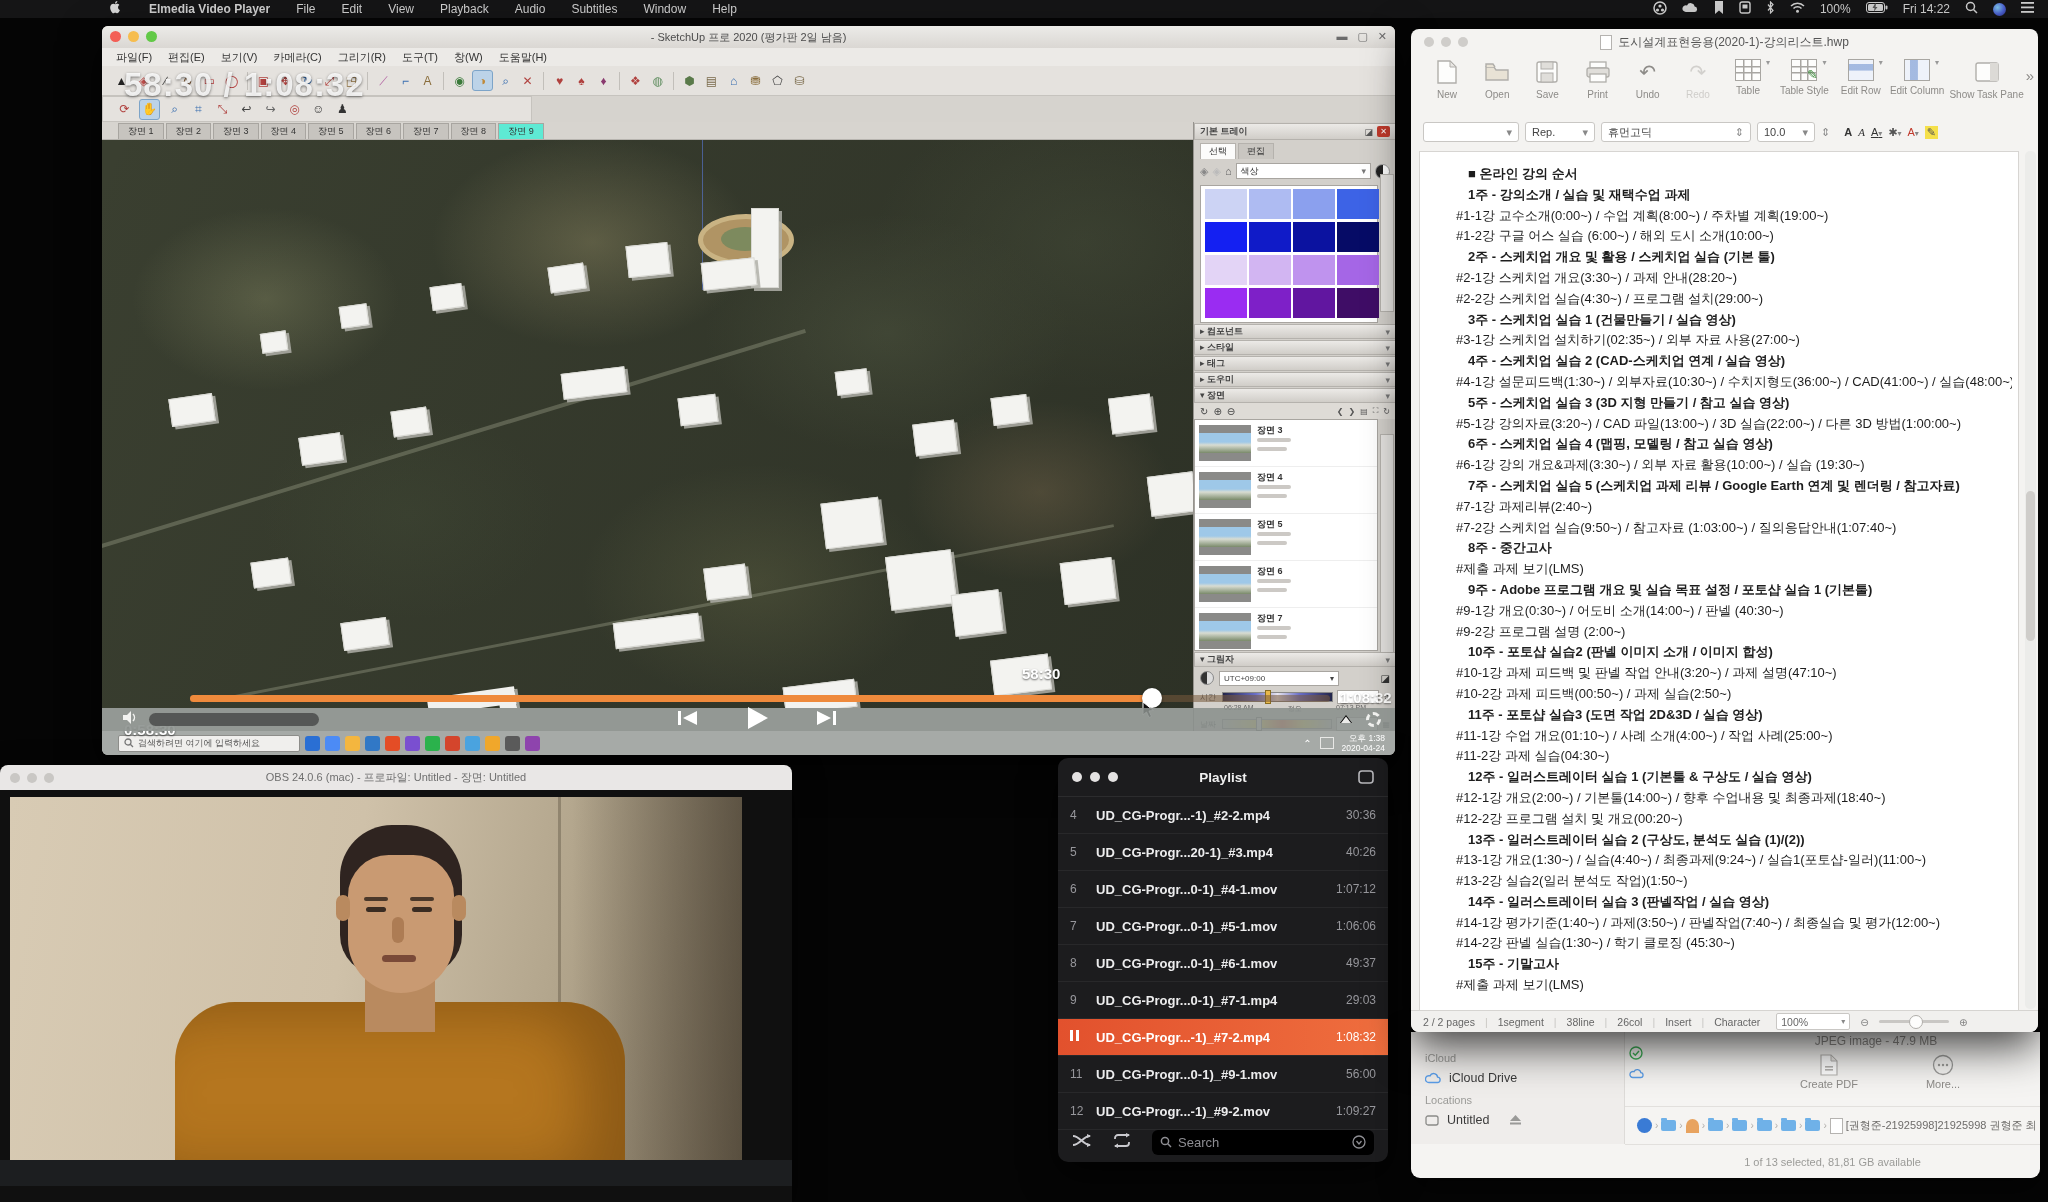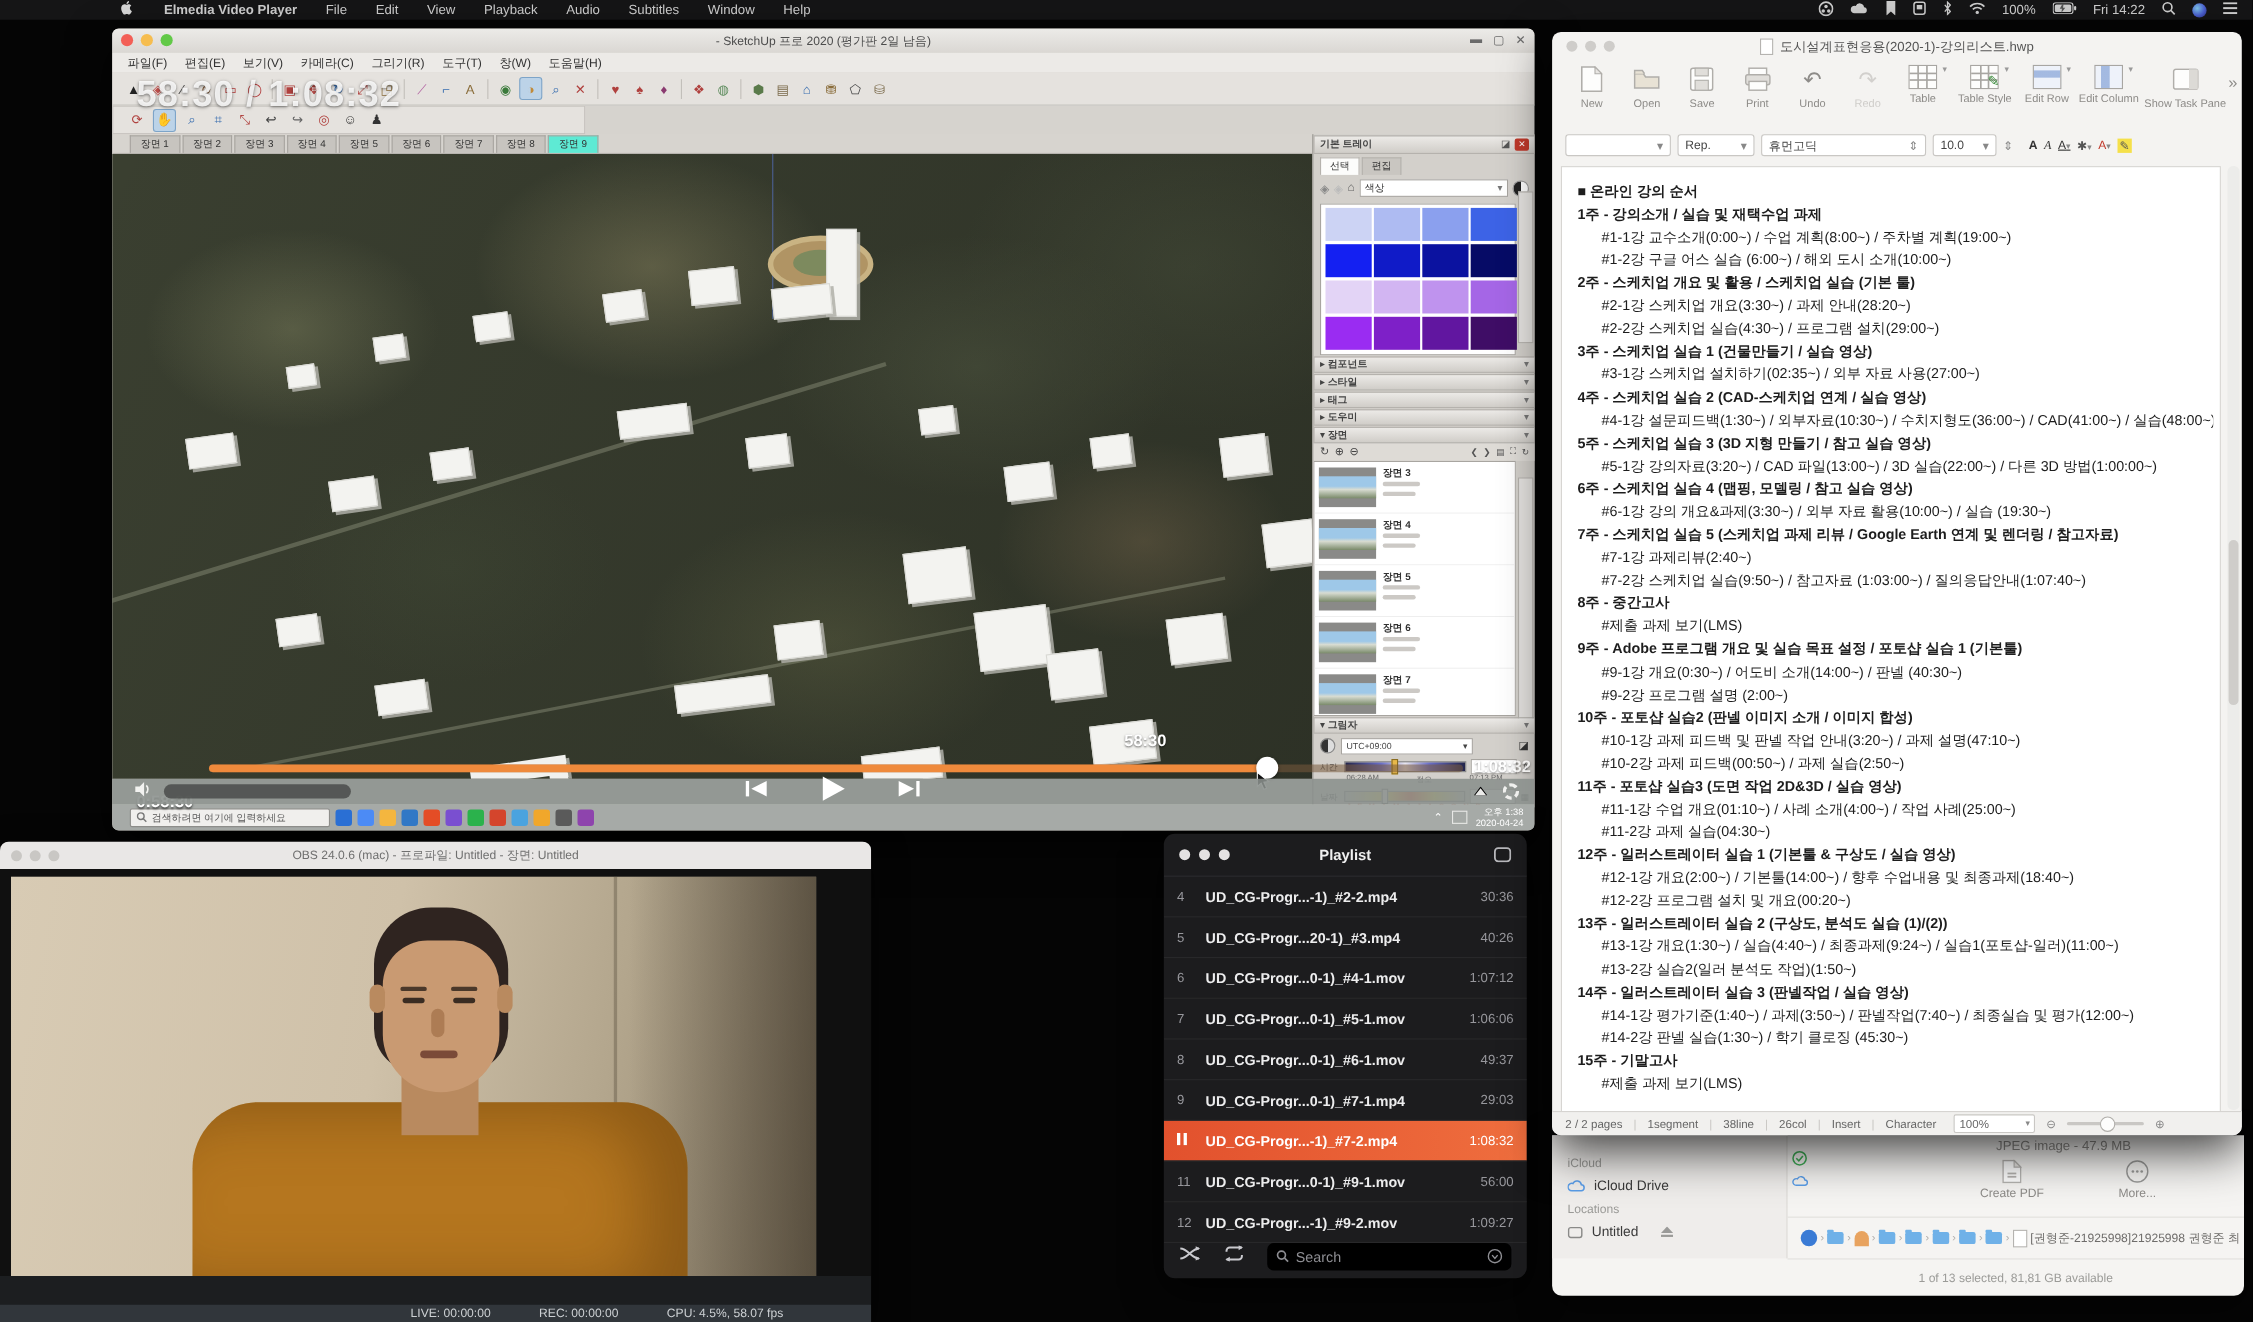--- a/index.html
+++ b/index.html
@@ -129,21 +129,21 @@
          font-size:10px;white-space:nowrap;}
   .hitem.wide{width:78px;}
   .hico{width:26px;height:26px;display:flex;align-items:center;justify-content:center;}
   #hwp-format{height:30px;display:flex;align-items:center;gap:6px;padding:0 12px;font-size:11px;color:#444;}
   .combo{height:20px;background:#fff;border:1px solid #c9c7c4;border-radius:3px;display:flex;
          align-items:center;justify-content:space-between;padding:0 6px;box-sizing:border-box;}
   #hwp-body{position:absolute;left:8px;top:122px;width:598px;height:858px;background:#fff;
             border:1px solid #d7d5d2;overflow:hidden;}
   #doc-lines{position:absolute;left:14px;top:12px;width:578px;white-space:nowrap;}
   .dline{font-size:13px;height:20.8px;line-height:20.8px;color:#1d1d1d;overflow:hidden;}
-  .dline.hdr{font-weight:bold;}
+  .dline.hdr{font-weight:bold;margin-left:34px;}
   .dline.item{padding-left:22px;}
   #hwp-status{position:absolute;left:0;bottom:0;width:100%;height:22px;background:#f1f0ee;
               border-top:1px solid #d6d4d1;display:flex;align-items:center;font-size:10.5px;color:#666;
               padding:0 12px;box-sizing:border-box;gap:10px;}
   .ssep{color:#c8c6c3;}
   #hwp-scroll{position:absolute;right:2px;top:122px;width:11px;height:858px;background:#ececea;border-radius:5px;}
   #hwp-scroll i{position:absolute;left:1px;top:340px;width:9px;height:150px;background:#cfcdca;border-radius:5px;display:block;}
   
   #finwin{left:1411px;top:1032px;width:629px;height:146px;background:#f5f4f2;border-radius:0 0 9px 9px;
           box-shadow:0 10px 30px rgba(0,0,0,.6);overflow:hidden;font-size:12px;color:#3c3c3c;}
@@ -611,25 +611,20 @@
         <div class="abs" style="left:64px;top:52px;width:20px;height:5px;border-radius:3px;background:#3a2c22;"></div>
         <div class="abs" style="left:16px;top:42px;width:24px;height:4px;border-radius:2px;background:#4a382a;"></div>
         <div class="abs" style="left:62px;top:42px;width:24px;height:4px;border-radius:2px;background:#4a382a;"></div>
         <div class="abs" style="left:44px;top:62px;width:12px;height:26px;border-radius:6px;background:rgba(150,100,60,.55);"></div>
         <div class="abs" style="left:34px;top:100px;width:34px;height:7px;border-radius:4px;background:#7a4a38;"></div>
       </div>
       <div class="abs" style="left:326px;top:98px;width:14px;height:26px;border-radius:7px;background:#b98a5f;"></div>
       <div class="abs" style="left:442px;top:98px;width:14px;height:26px;border-radius:7px;background:#b98a5f;"></div>
     </div>
     <div id="obs-dock" class="abs"></div>
-    <div id="obs-status" class="abs">
-      <span>LIVE: 00:00:00</span>
-      <span>REC: 00:00:00</span>
-      <span>CPU: 4.5%, 58.07 fps</span>
-    </div>
   </div>
 
   <div id="plwin" class="abs">
     <div id="pl-title">
       <div id="pl-dots">
           <i></i>
           <i></i>
           <i></i>
         </div>
       <span>Playlist</span>

